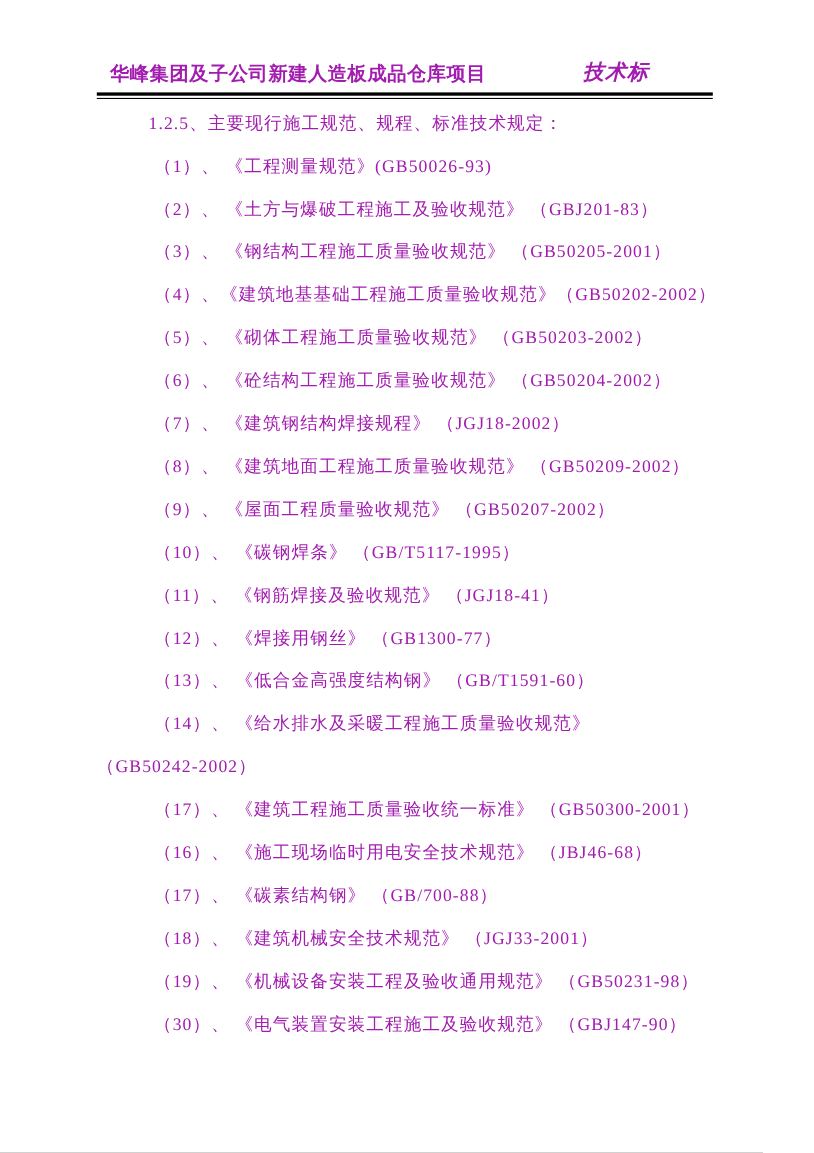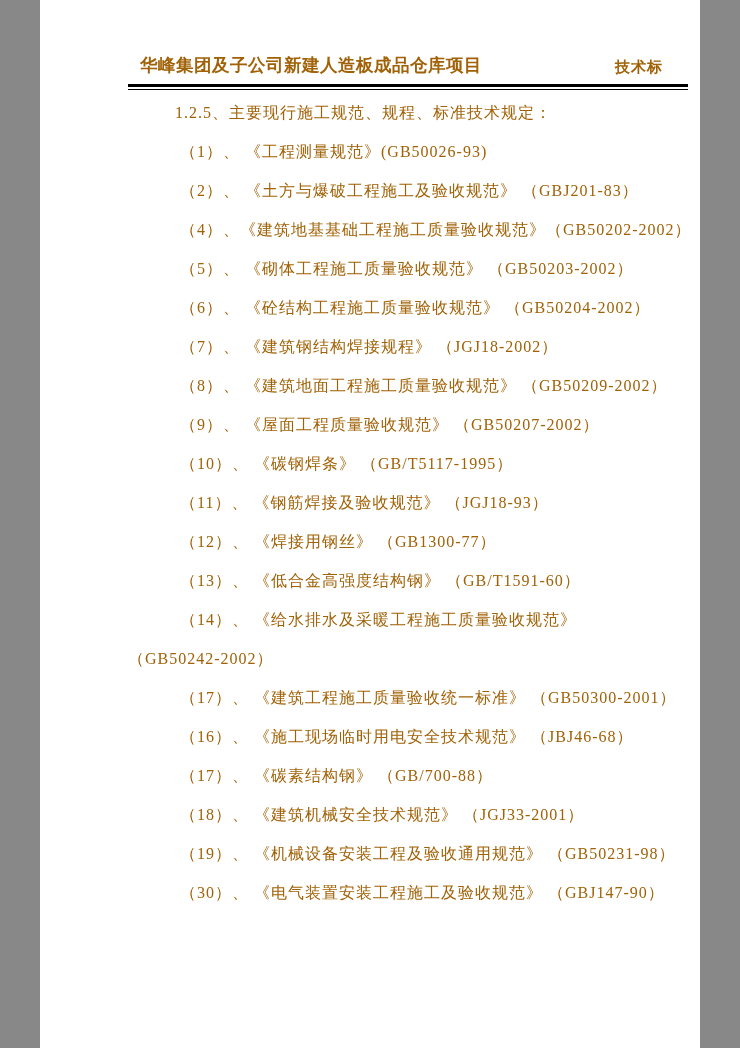--- a/index.html
+++ b/index.html
@@ -2,53 +2,54 @@
 <html><head>
 <meta charset="utf-8">
 <style>
   html, body {
     margin: 0;
     padding: 0;
     background: #888;
   }
   .page {
     position: relative;
-    width: 660px;
+    width: 740px;
     height: 1048px;
     margin: 0 auto;
     background: #ffffff;
     overflow: hidden;
     font-family: "Liberation Serif", "DejaVu Serif", serif;
-    color: #a16207;
+    color: #a21caf;
   }
   
   .header {
     position: absolute;
     left: 88px;
     top: 53px;
     width: 560px;
     display: flex;
     justify-content: space-between;
     align-items: flex-end;
   }
   .header .project-title {
     padding-left: 12px;
     font-family: "Liberation Sans", "DejaVu Sans", sans-serif;
     font-weight: bold;
     font-size: 17.5px;
     letter-spacing: 0.5px;
     white-space: nowrap;
   }
   .header .doc-type {
-    margin-right: 25px;
+    margin-right: 58px;
     font-family: "Liberation Sans", "DejaVu Sans", sans-serif;
     font-weight: bold;
-    font-size: 15px;
+    font-size: 19px;
     letter-spacing: 1px;
     white-space: nowrap;
+    font-style: italic;
   }
   .header-rule {
     position: absolute;
     left: 88px;
     top: 84px;
     width: 560px;
     height: 2px;
     border-top: 3px solid #000;
     border-bottom: 1px solid #000;
   }
@@ -98,20 +99,24 @@
     <div class="spec-list">
         <div class="item">
     <div class="item-line">（1）、 《工程测量规范》(GB50026-93)</div>
 
   </div>
         <div class="item">
     <div class="item-line">（2）、 《土方与爆破工程施工及验收规范》 （GBJ201-83）</div>
 
   </div>
         <div class="item">
+    <div class="item-line">（3）、 《钢结构工程施工质量验收规范》 （GB50205-2001）</div>
+
+  </div>
+        <div class="item">
     <div class="item-line">（4）、《建筑地基基础工程施工质量验收规范》（GB50202-2002）</div>
 
   </div>
         <div class="item">
     <div class="item-line">（5）、 《砌体工程施工质量验收规范》 （GB50203-2002）</div>
 
   </div>
         <div class="item">
     <div class="item-line">（6）、 《砼结构工程施工质量验收规范》 （GB50204-2002）</div>
 
@@ -126,21 +131,21 @@
   </div>
         <div class="item">
     <div class="item-line">（9）、 《屋面工程质量验收规范》 （GB50207-2002）</div>
 
   </div>
         <div class="item">
     <div class="item-line">（10）、 《碳钢焊条》 （GB/T5117-1995）</div>
 
   </div>
         <div class="item">
-    <div class="item-line">（11）、 《钢筋焊接及验收规范》 （JGJ18-93）</div>
+    <div class="item-line">（11）、 《钢筋焊接及验收规范》 （JGJ18-41）</div>
 
   </div>
         <div class="item">
     <div class="item-line">（12）、 《焊接用钢丝》 （GB1300-77）</div>
 
   </div>
         <div class="item">
     <div class="item-line">（13）、 《低合金高强度结构钢》 （GB/T1591-60）</div>
 
   </div>

